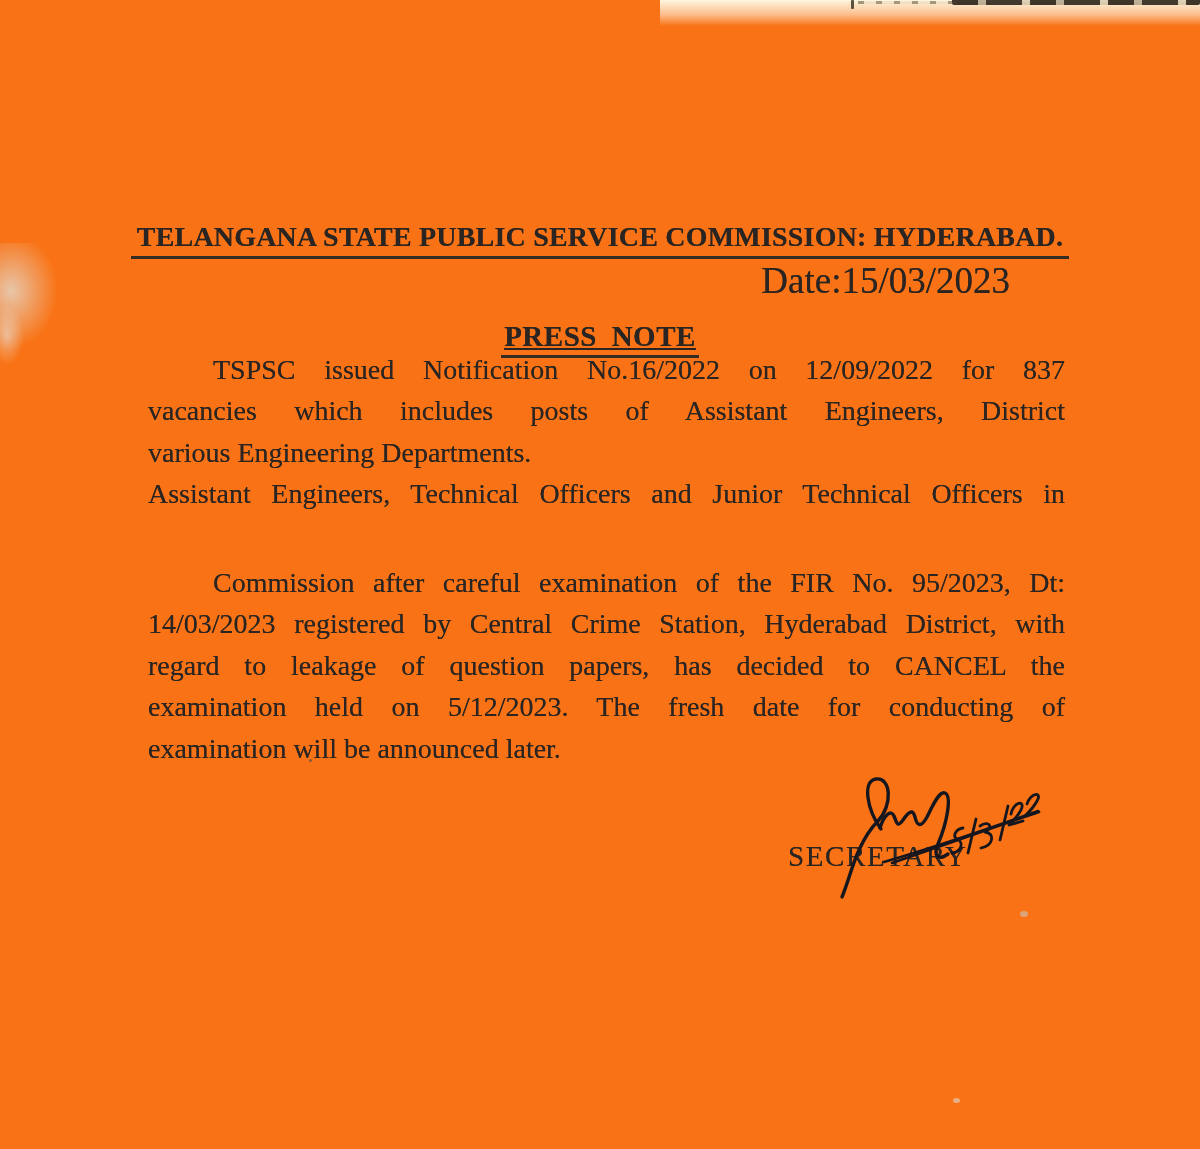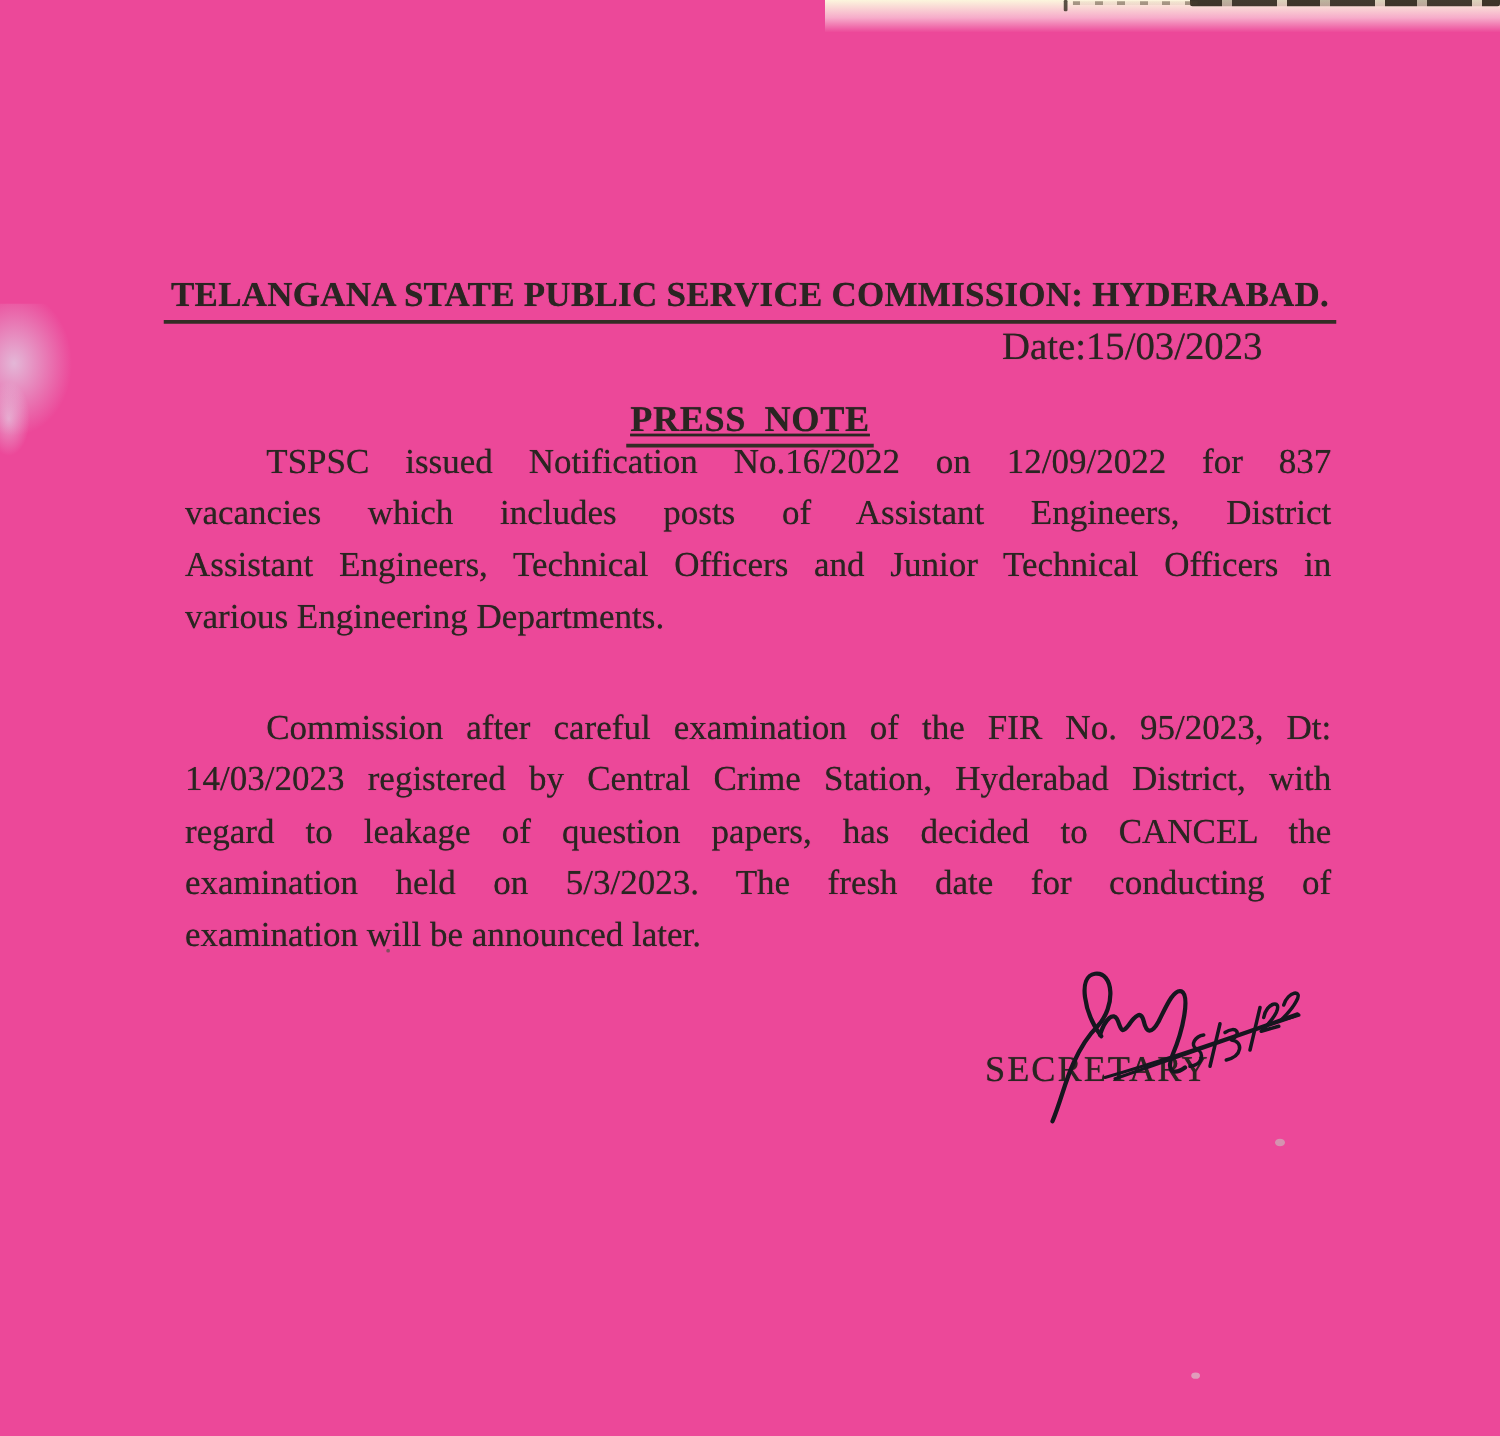--- a/index.html
+++ b/index.html
@@ -1,18 +1,18 @@
 <!DOCTYPE html>
 <html><head>
 <meta charset="utf-8">
 <style>
   html,body { margin:0; padding:0; background:#ffffff; }
   .page {
     position:relative; width:1200px; height:1149px;
-    background:#ec4899; overflow:hidden;
+    background:#f97316; overflow:hidden;
     font-family:"Liberation Serif", serif;
     color:#2a2522;
   }
   .ink { text-shadow:0 0 0.6px rgba(48,40,32,0.8); }
 
   
   .tint-top-right {
     position:absolute; top:0; left:660; left:660px; width:540px; height:26px;
     background:linear-gradient(180deg, #fcf6dd 0%, rgba(255,253,242,0.55) 55%, rgba(255,254,248,0) 100%);
   }
@@ -44,21 +44,21 @@
   .speck-b { position:absolute; left:1020px; top:911px; width:8px; height:6px; background:#c7c4c0; border-radius:50%; opacity:0.6; }
   .speck-c { position:absolute; left:953px; top:1098px; width:7px; height:5px; background:#d9d7d2; border-radius:50%; opacity:0.6; }
 
   
   .title {
     position:absolute; top:202px; left:0; right:0;
     text-align:center; font-size:28px; white-space:nowrap; letter-spacing:0.2px;
   }
   .title .u { display:inline-block; border-bottom:3px solid #332d26; padding:0 6px 3px 6px; }
 
-  .dateline { position:absolute; top:259px; right:190px; font-size:31px;margin-left:14px; }
+  .dateline { position:absolute; top:259px; right:190px; font-size:37px;margin-left:14px; }
 
   .subtitle {
     position:absolute; top:296px; left:0; right:0;
     text-align:center; font-size:29px; word-spacing:7px; letter-spacing:0.5px;
   }
   .subtitle .u { display:inline-block; border-bottom:3px solid #332d26; padding:0 3px 2px 3px;text-decoration:underline; }
 
   
   .para { position:absolute; left:148px; width:917px; font-size:28px; line-height:41.4px; }
   .p1 { top:349px;font-family:Liberation Serif, serif; }
@@ -95,29 +95,29 @@
 
   <h1 class="title ink"><span class="u">TELANGANA STATE PUBLIC SERVICE COMMISSION: HYDERABAD.</span></h1>
 
   <div class="dateline ink">Date:15/03/2023</div>
 
   <h2 class="subtitle ink"><span class="u">PRESS NOTE</span></h2>
 
   <div class="para p1 ink">
     <div class="line first">TSPSC issued Notification No.16/2022 on 12/09/2022 for 837</div>
     <div class="line">vacancies which includes posts of Assistant Engineers, District</div>
+    <div class="line last">various Engineering Departments.</div>
     <div class="line">Assistant Engineers, Technical Officers and Junior Technical Officers in</div>
-    <div class="line last">various Engineering Departments.</div>
   </div>
 
   <div class="para p2 ink">
     <div class="line first">Commission after careful examination of the FIR No. 95/2023, Dt:</div>
     <div class="line">14/03/2023 registered by Central Crime Station, Hyderabad District, with</div>
     <div class="line">regard to leakage of question papers, has decided to CANCEL the</div>
-    <div class="line">examination held on 5/3/2023. The fresh date for conducting of</div>
+    <div class="line">examination held on 5/12/2023. The fresh date for conducting of</div>
     <div class="line last">examination will be announced later.</div>
   </div>
 
   <div class="secretary ink">SECRETARY</div>
 
   <svg class="sig-svg" viewBox="0 0 280 140" aria-hidden="true">
 
     <path class="sig-stroke" d="M 101 63 C 87 44 82 15 96 13 C 111 11 113 39 98 55 C 89 64 84 73 79 84 C 72 99 69 114 62 131"></path>
 
     <path class="sig-stroke" d="M 100 62 C 104 49 111 43 114 50 C 117 57 117 62 123 54 C 129 45 133 43 135 51 C 137 60 141 62 147 51 C 153 39 159 25 165 27 C 172 30 167 57 158 78 C 153 90 158 95 168 88"></path>

